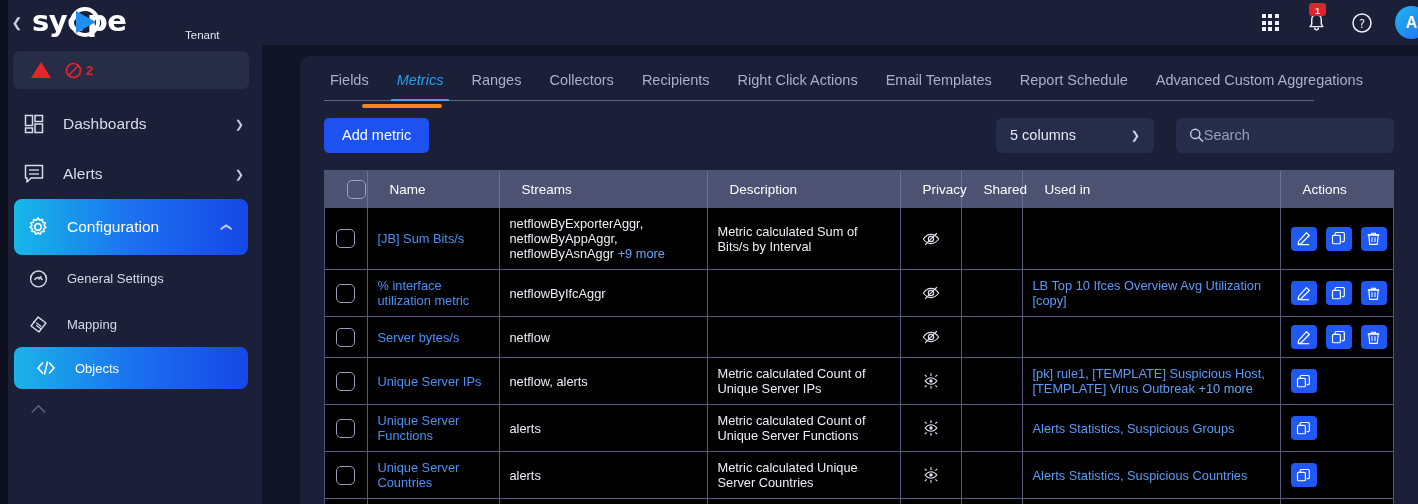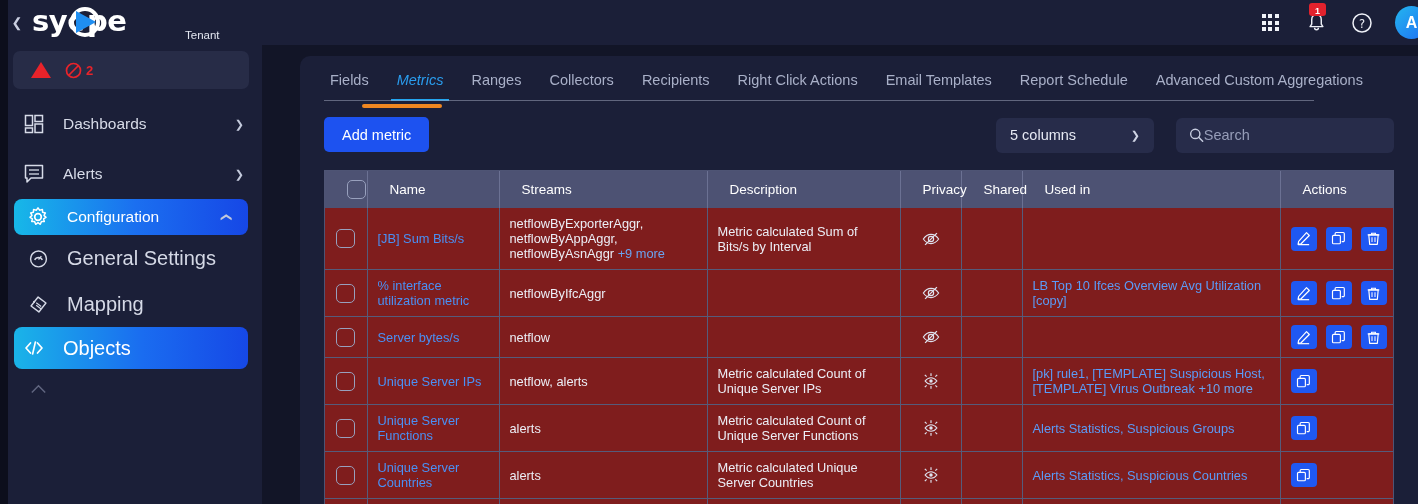--- a/index.html
+++ b/index.html
@@ -53,29 +53,29 @@
     height: 50px; display: flex; align-items: center;
     padding: 0 18px 0 22px; gap: 17px;
     color: #d7dbe8; font-size: 15.5px; cursor: pointer;
     position: relative;
   }
   .nav-item .ico { width: 24px; height: 24px; flex: 0 0 24px; display:flex; align-items:center; justify-content:center; }
   .nav-item .lbl { flex: 1; white-space: nowrap; }
   .nav-item .chev { font-size: 11px; color: #c3c9db; }
 
   .nav-item.accordion-open {
-    margin: 0 14px; padding-left: 12px; height: 36px; border-radius: 8px;
+    margin: 0 14px; padding-left: 12px; height: 56px; border-radius: 8px;
     background: linear-gradient(90deg, #17b8e8 0%, #1b6ff0 52%, #1647e6 100%);
     color: #fff; font-weight: 500;
   }
   .nav-item.sub {
-    height: 46px; padding-left: 26px; font-size: 20px; color: #d5d9e6;
+    height: 46px; padding-left: 26px; font-size: 13px; color: #d5d9e6;
   }
   .nav-item.sub.active {
-    margin: 0 14px; padding-left: 8px; height: 42px; border-radius: 8px;
+    margin: 0 14px; padding-left: 20px; height: 42px; border-radius: 8px;
     background: linear-gradient(90deg, #1ab4e8 0%, #1a6cf0 55%, #1648e6 100%);
     color: #fff;
   }
   .nav-item.partial { opacity: 0.55; }
 
   
   .main { flex: 1; position: relative; background: #121527; height: 504px; }
   .topbar {
     height: 45px; background: #1b1f38; display: flex; align-items: center;
     justify-content: flex-end; padding-right: 2px; gap: 20px;
@@ -117,21 +117,21 @@
     content:""; position: absolute; left: 8px; right: 8px; bottom: -1px;
     height: 2.5px; background: #23a5f0;
   }
   .tabs-rule { height: 1px; background: #9aa0b8; opacity: 0.55; margin-right: 80px; }
   .tab-marker {
     position: absolute; left: 62px; top: 48px;
     width: 80px; height: 4px; background: #f08721; border-radius: 2px;
   }
 
   
-  .toolbar { display: flex; margin-top: 16px; position: relative; height: 36px; }
+  .toolbar { display: flex; align-items: center; margin-top: 16px; position: relative; height: 36px; }
   .btn-primary {
     background: #1d52f0; color: #fff; border: none; border-radius: 5px;
     height: 35px; padding: 0 18px; font-size: 14.5px; cursor: pointer;
     font-family: "Liberation Sans", sans-serif;
   }
   .toolbar-right { margin-left: auto; display: flex; align-items: center; gap: 22px; }
   .select-box {
     width: 158px; height: 35px; background: #272c4a; border-radius: 6px;
     display: flex; align-items: center; justify-content: space-between;
     padding: 0 14px; font-size: 14.5px; color: #e6e9f3; cursor: pointer;
@@ -152,21 +152,21 @@
   table { border-collapse: collapse; width: 1070px; table-layout: fixed; }
   thead th {
     background: #4d5273; color: #ffffff; font-size: 13.5px; font-weight: 400;
     text-align: left; height: 37px; padding: 0 22px;
     border-right: 1px solid #6b7193; vertical-align: middle;
   }
   thead th:last-child { border-right: none; }
   tbody td {
     border-top: 1px solid #555b7b; border-right: 1px solid #555b7b;
     font-size: 12.8px; color: #eceef6; padding: 8px 10px; vertical-align: middle;
-    background: #7f1d1d;
+    background: #000000;
   }
   tbody td:last-child { border-right: none; }
   tbody tr:first-child td { border-top: none; }
 
   .col-chk { width: 42px; }
   .col-name { width: 132px; }
   .col-streams { width: 208px; }
   .col-desc { width: 193px; }
   .col-priv { width: 61px; }
   .col-shared { width: 61px; }

